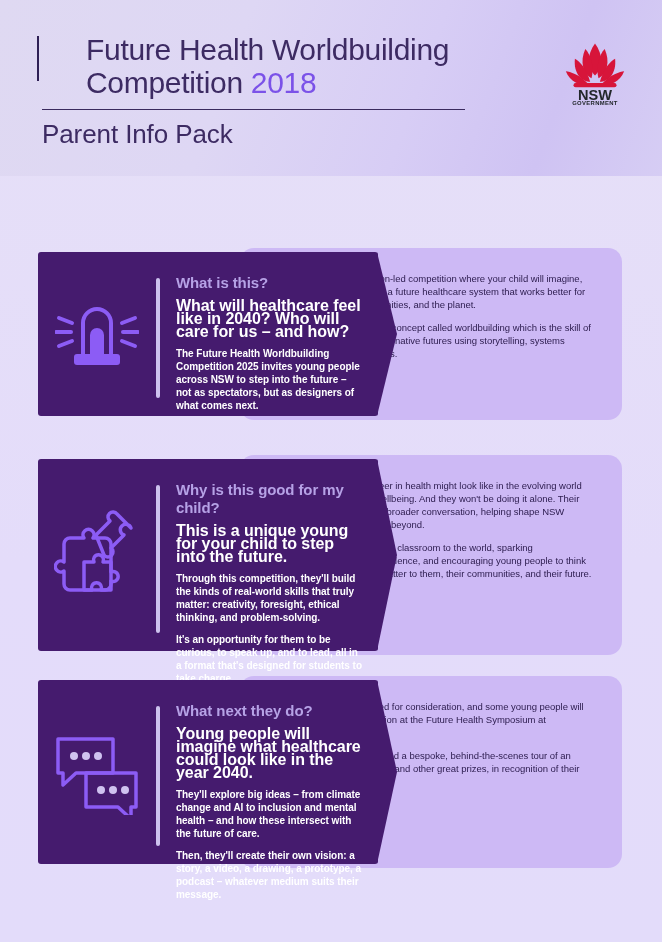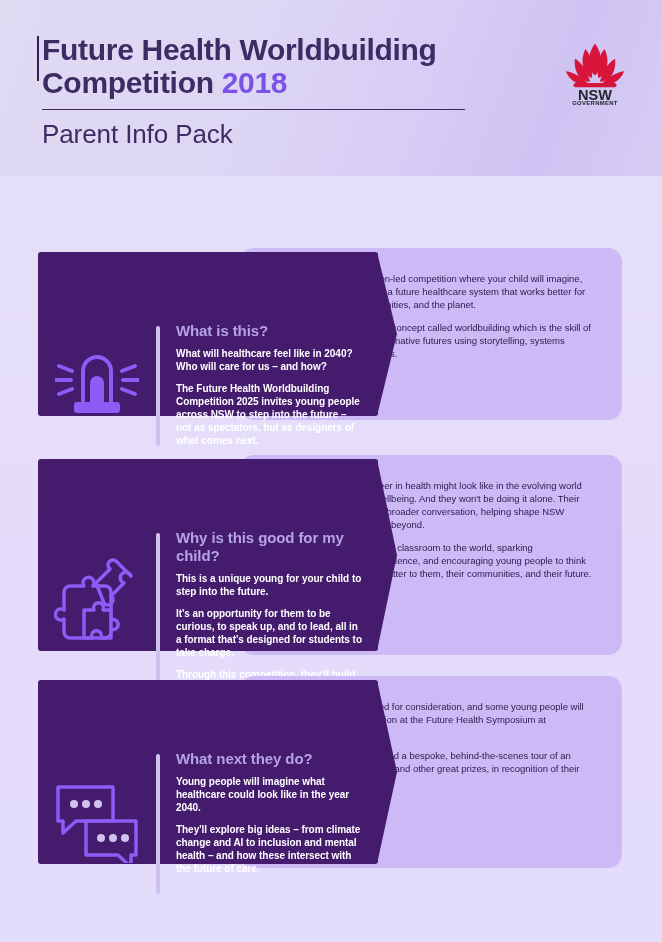--- a/index.html
+++ b/index.html
@@ -22,21 +22,21 @@
   }
   .title-wrap {
     position:absolute; left:42px; top:33px; width:470px;
   }
   .accent-rule {
     position:absolute; left:-5px; top:3px; width:2px; height:45px;
     background:#2e1f55;
   }
   .title-line {
     font-size:30px; line-height:33px; color:#3d2b63;
-    font-weight:700; letter-spacing:-0.3px; white-space:nowrap;
+    font-weight:400; letter-spacing:-0.3px; white-space:nowrap;margin-left:44px;
   }
   .title-year { color:#7b52e8; }
   .divider {
     width:423px; height:1px; background:#3a2a5e; margin-top:10px;
   }
   .subtitle {
     margin-top:9px; font-size:26px; color:#3d2b63; font-weight:400;
     letter-spacing:-0.1px;
   }
 
@@ -65,36 +65,36 @@
     position:absolute; left:38px; top:4px;
     background:#451b6e;
     border-radius:3px;
   }
   .chev {
     position:absolute; right:-19px; top:0; width:20px; height:100%;
     background:#451b6e;
     clip-path:polygon(0 0, 0 100%, 100% 50%);
   }
   .card-dark-inner {
-    position:relative; display:flex; height:100%;margin-top:48px;
+    position:relative; display:flex; height:100%;
   }
   .icon-col {
     width:118px; flex:none; display:flex; align-items:center; justify-content:center;
   }
   .bar {
     width:4px; background:#cdc2ee; border-radius:2px; flex:none;
     margin:26px 0 18px 0;
   }
   .text-col { padding:22px 14px 16px 16px; flex:1; }
   .card-heading {
     color:#b6a2e6; font-size:15px; font-weight:bold; line-height:18px;
     margin-bottom:7px; letter-spacing:-0.1px;
   }
   .card-lead {
-    color:#ffffff; font-size:10px; font-weight:bold; line-height:13px;
+    color:#ffffff; font-size:16px; font-weight:bold; line-height:13px;
     margin-bottom:9px; letter-spacing:-0.05px;
   }
   .card-para {
     color:#ffffff; font-size:10px; line-height:13px; font-weight:bold;
     margin-bottom:9px; letter-spacing:-0.05px;
   }
   .light-text { padding:24px 30px 18px 32px; }
   .light-para {
     color:#2b1b4d; font-size:9.5px; line-height:13px; margin-bottom:10px;
     letter-spacing:-0.02px; font-weight:500;
@@ -196,22 +196,22 @@
               <path d="M30 52 h10 a5 5 0 1 1 9 0 h8 v10 a5 5 0 1 1 0 9 v9 h-10 a5 5 0 1 0-9 0 h-8 z"></path>
 
               <path d="M44 26 L58 12 a5 5 0 1 1 7-7 L79 19 a5.5 5.5 0 1 0-7 7 L59 39 a5 5 0 1 1-7 7 z" transform="translate(-2,-1)"></path>
             </g>
           </svg>
         </div>
         <div class="bar"></div>
         <div class="text-col">
           <div class="card-heading">Why is this good for my child?</div>
           <div class="card-lead">This is a unique young for your child to step into the future.</div>
+          <div class="card-para">Through this competition, they'll build the kinds of real-world skills that truly matter: creativity, foresight, ethical thinking, and problem-solving.</div>
           <div class="card-para">It's an opportunity for them to be curious, to speak up, and to lead, all in a format that's designed for students to take charge.</div>
-          <div class="card-para">Through this competition, they'll build the kinds of real-world skills that truly matter: creativity, foresight, ethical thinking, and problem-solving.</div>
         </div>
       </div>
     </div>
   </div>
 
   <div class="card" style="top:676px; height:196px;">
     <div class="card-light" style="height:192px;">
       <div class="light-text">
         <div class="light-para">Every idea will be submitted for consideration, and some young people will be invited to share their vision at the Future Health Symposium at Westmead in Term 4.</div>
         <div class="light-para">Top entries will also be offered a bespoke, behind-the-scenes tour of an innovative health care space and other great prizes, in recognition of their bold thinking and creativity.</div>
@@ -234,18 +234,19 @@
               <circle cx="60" cy="61" r="4"></circle>
               <circle cx="72" cy="61" r="4"></circle>
             </g>
           </svg>
         </div>
         <div class="bar"></div>
         <div class="text-col">
           <div class="card-heading">What next they do?</div>
           <div class="card-lead">Young people will imagine what healthcare could look like in the year 2040.</div>
           <div class="card-para">They'll explore big ideas – from climate change and AI to inclusion and mental health – and how these intersect with the future of care.</div>
+          <div class="card-para">Then, they'll create their own vision: a story, a video, a drawing, a prototype, a podcast – whatever medium suits their message.</div>
         </div>
       </div>
     </div>
   </div>
 
 </div>
 
 </body></html>

